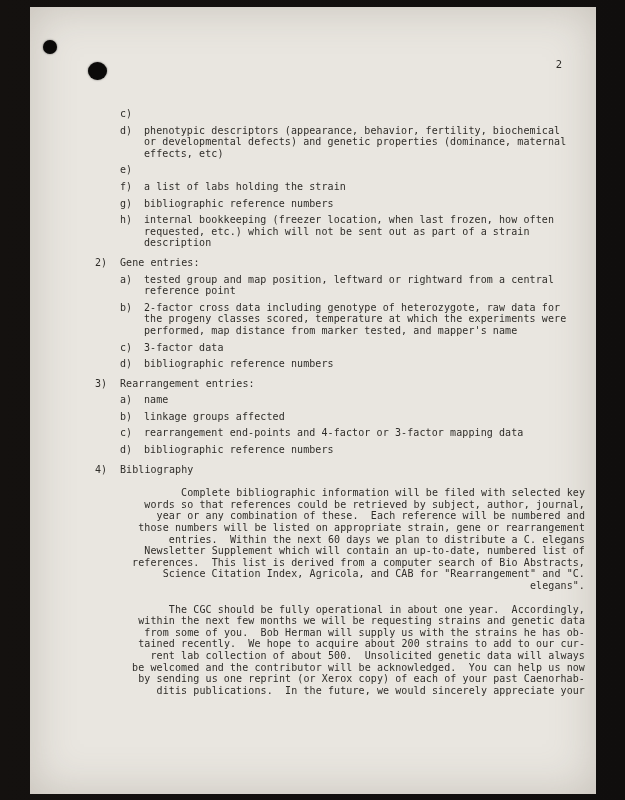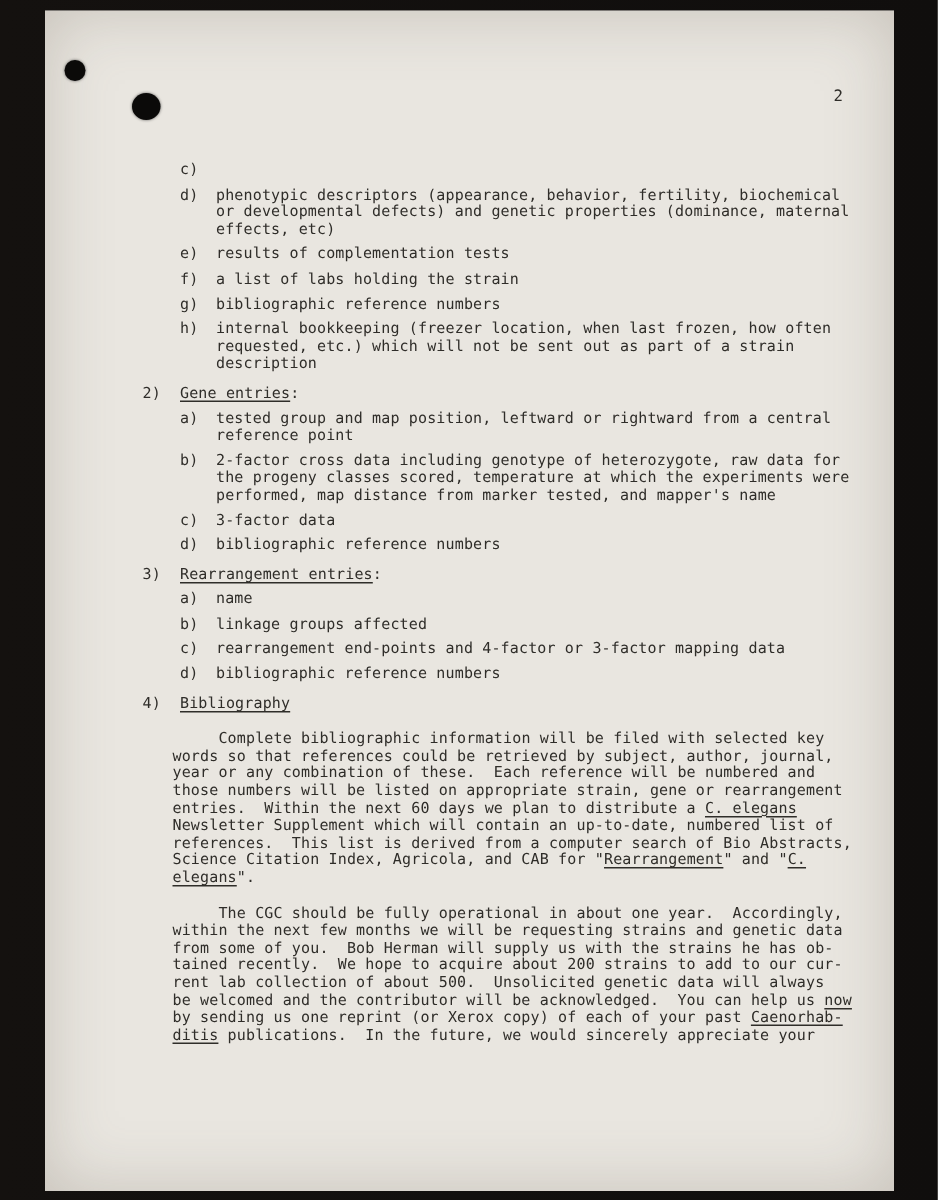--- a/index.html
+++ b/index.html
@@ -39,25 +39,26 @@
     line-height: 11.6px;
     color: var(--ink, #2f2d29);
     letter-spacing: 0.1px;
   }
   .item { display: flex; margin-bottom: 5px; }
   .item .lbl { flex: none; width: 25px; }
   .item .txt { white-space: pre-wrap; }
   .sub { margin-left: 25px; }
   .sub .lbl { width: 24px; }
   .sect { margin-top: 8px; }
-  .u { text-decoration: underline; text-underline-offset: 2px; text-decoration-thickness: 1px; }
+  .u { text-underline-offset: 2px; text-decoration-thickness: 1px; }
   .para {
     margin-left: 20px;
     margin-top: 12px;
     white-space: pre-wrap;
+    text-align: right;
   }
 </style>
 </head>
 <body>
 
 <div class="scan">
   <div class="hole hole-small"></div>
   <div class="hole hole-large"></div>
 
   <div class="paper">
@@ -69,21 +70,20 @@
         <span class="lbl">c)</span>
       </div>
       <div class="item sub">
         <span class="lbl">d)</span>
         <span class="txt">phenotypic descriptors (appearance, behavior, fertility, biochemical
 or developmental defects) and genetic properties (dominance, maternal
 effects, etc)</span>
       </div>
       <div class="item sub">
         <span class="lbl">e)</span>
-        <span class="txt">results of complementation tests</span>
       </div>
       <div class="item sub">
         <span class="lbl">f)</span>
         <span class="txt">a list of labs holding the strain</span>
       </div>
       <div class="item sub">
         <span class="lbl">g)</span>
         <span class="txt">bibliographic reference numbers</span>
       </div>
       <div class="item sub">

